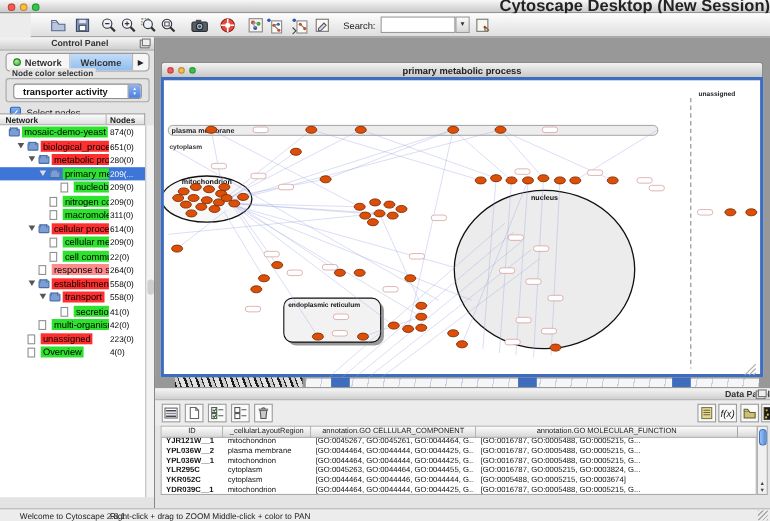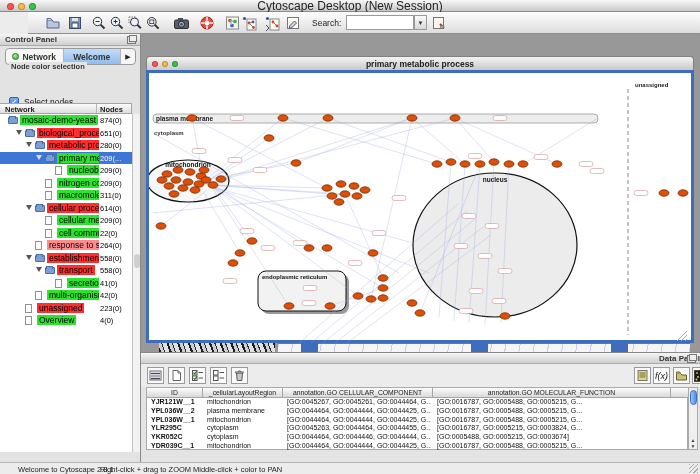--- a/index.html
+++ b/index.html
@@ -8,21 +8,21 @@
     position: relative; overflow: hidden;
     font-family: "Liberation Sans", sans-serif;
     background: #ececec; color:#111;
   }
   
   #titlebar {
     position:absolute; left:0; top:0; width:700px; height:12px;
     background: linear-gradient(#f7f7f7,#c9c9c9);
     border-bottom:1px solid #8a8a8a;
   }
-  #titlebar .title { text-align:center; font-size:12px; font-weight:normal; color:#222; line-height:12px;}
+  #titlebar .title { text-align:right; font-size:15px; font-weight:bold; color:#222; line-height:12px;}
   .lights { position:absolute; left:7px; top:3px; display:flex; gap:4px; }
   .light { width:7px; height:7px; border-radius:50%; border:0.5px solid rgba(0,0,0,.25); }
   .light.red{background:#fc5753} .light.yellow{background:#fdbc40} .light.green{background:#33c748}
   #toolbar {
     position:absolute; left:0; top:12px; width:700px; height:22px;
     background:linear-gradient(#fdfdfd,#dedede);
     border-bottom:1px solid #8e8e8e;
     margin-left:28px;
   }
   .tbtn { position:absolute; top:2px; width:18px; height:18px; display:flex; align-items:center; justify-content:center; }
@@ -37,21 +37,21 @@
     background:linear-gradient(#fbfbfb,#d8d8d8); border:1px solid #9a9a9a;
     font-size:6px; text-align:center; line-height:14px; color:#333;
   }
   
   #control-panel {
     position:absolute; left:0; top:34px; width:141px; height:428px;
     background:#e3e3e3; border-right:1px solid #888;
   }
   #cp-header {
     position:absolute; left:0; top:0; width:100%; height:12px;
-    background:linear-gradient(#f5f5f5,#cfcfcf); border-bottom:1px solid #aaa;
+    background:linear-gradient(#f5f5f5,#cfcfcf); border-bottom:1px solid #aaa;text-align:center;
   }
   #cp-header .t { font-size:8px; font-weight:bold; color:#333; padding-left:5px; line-height:12px;}
   .float-icon { position:absolute; right:4px; top:2px; width:9px; height:8px;
     border:1px solid #777; background:#ddd; }
   .float-icon:before { content:""; position:absolute; right:-2px; top:-2px; width:6px; height:5px; border:1px solid #777; background:#eee;}
   #cp-tabs {
     position:absolute; left:5px; top:14px; width:131px; height:17px;
     background:#f6f6f6; border:1px solid #9a9a9a; border-radius:4px; display:flex; overflow:hidden;
   }
   .cp-tab { flex:1; font-size:8.5px; font-weight:bold; color:#333; display:flex; align-items:center; justify-content:center; gap:3px; border-right:1px solid #b5b5b5;}
@@ -283,20 +283,29 @@
     <div class="cp-tab">
       <span class="green-dot"></span>
       <span>Network</span>
     </div>
     <div class="cp-tab sel">
       <span>Welcome</span>
     </div>
     <div class="tab-arrow">▶</div>
   </div>
   <div id="cp-group-label">Node color selection</div>
+  <div id="cp-group">
+    <div id="combo">
+      <div class="val">transporter activity</div>
+      <div class="step">
+          <span>▲</span>
+          <span>▼</span>
+        </div>
+    </div>
+  </div>
   <div id="cb-row">
     <div id="checkbox">✓</div>
     <span class="lbl">Select nodes</span>
   </div>
   <div id="tree-header">
     <span class="c1">Network</span>
     <span class="sep"></span>
     <span class="c2">Nodes</span>
   </div>
   <div id="tree-list">

